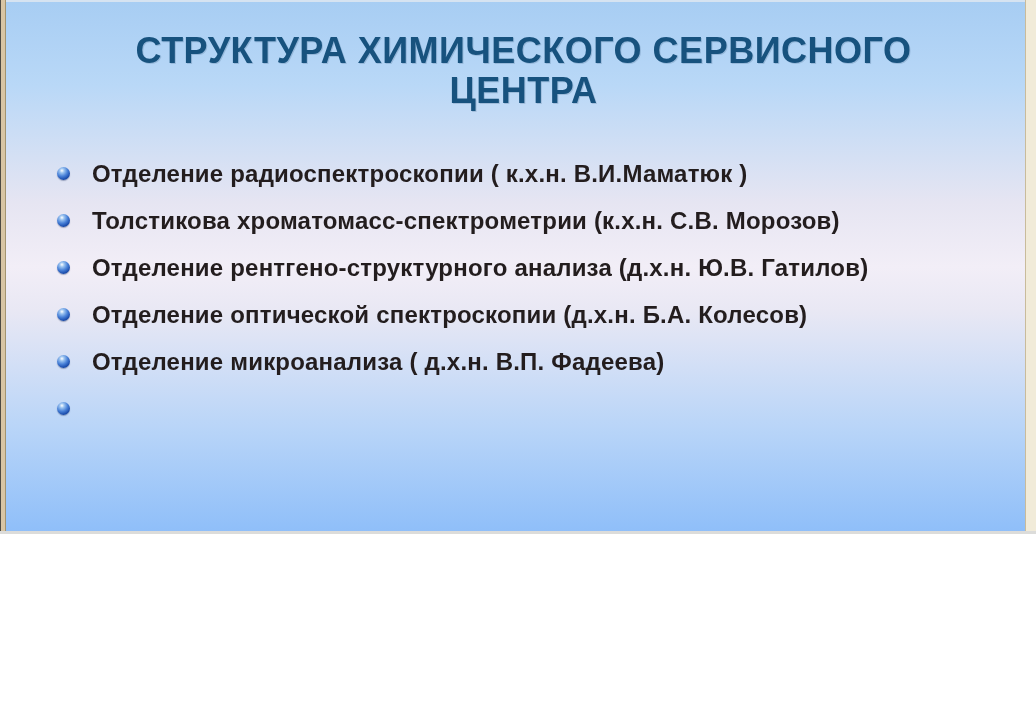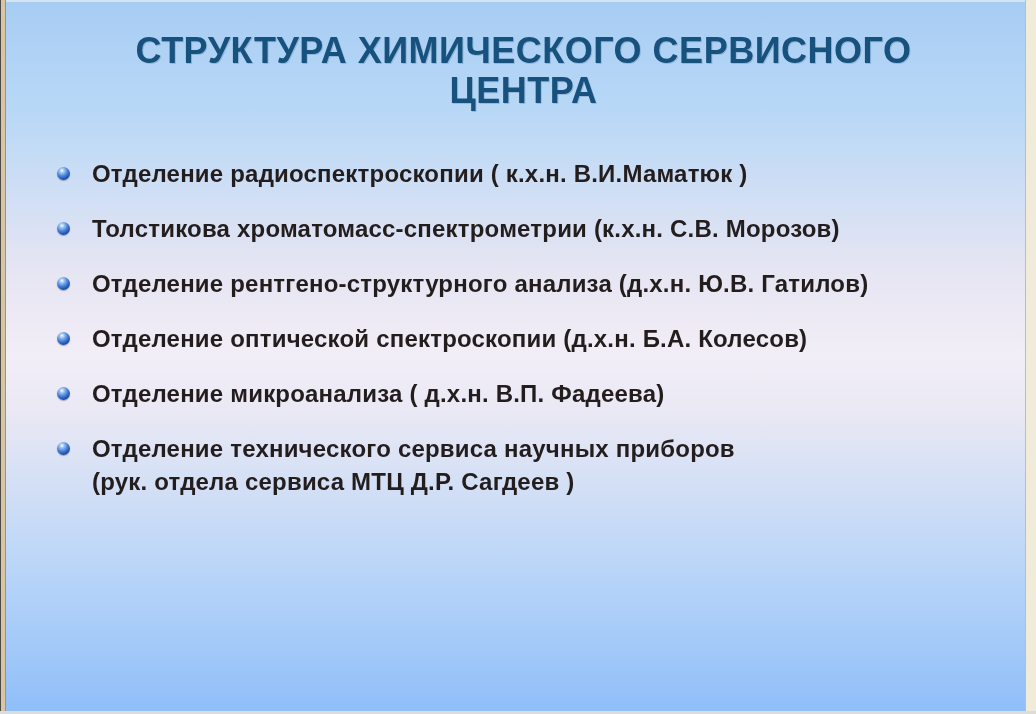--- a/index.html
+++ b/index.html
@@ -4,21 +4,21 @@
 <style>
   html, body {
     margin: 0;
     padding: 0;
     background: #ffffff;
     font-family: "Liberation Sans", sans-serif;
   }
   .slide {
     position: relative;
     width: 1036px;
-    height: 714px;
+    height: 534px;
     overflow: hidden;
     box-sizing: border-box;
     background: linear-gradient(180deg,
       #a7cdf3 0%,
       #b9d8f7 16%,
       #e6e5f2 38%,
       #f2eef7 50%,
       #e9e8f4 58%,
       #b9d5f8 80%,
       #8ebef9 100%);
@@ -42,21 +42,21 @@
     line-height: 40px;
     letter-spacing: 0.5px;
     color: #17527e;
     white-space: pre-line;
     text-shadow: 1px 1px 0 rgba(20, 60, 100, 0.18);
   }
   .list {
     margin-top: 46px;
     display: flex;
     flex-direction: column;
-    gap: 22px;
+    gap: 14px;
   }
   .item {
     display: flex;
     align-items: flex-start;
   }
   .bullet {
     flex: none;
     width: 13px;
     height: 13px;
     margin-top: 10px;
@@ -110,18 +110,16 @@
       <div class="item">
         <span class="bullet"></span>
         <span class="item-text">Отделение оптической спектроскопии (д.х.н. Б.А. Колесов)</span>
       </div>
       <div class="item">
         <span class="bullet"></span>
         <span class="item-text">Отделение микроанализа ( д.х.н. В.П. Фадеева)</span>
       </div>
       <div class="item">
         <span class="bullet"></span>
-        <span class="item-text">Отделение технического сервиса научных приборов
-(рук. отдела сервиса МТЦ Д.Р. Сагдеев )</span>
       </div>
     </div>
   </div>
 </div>
 
 </body></html>

